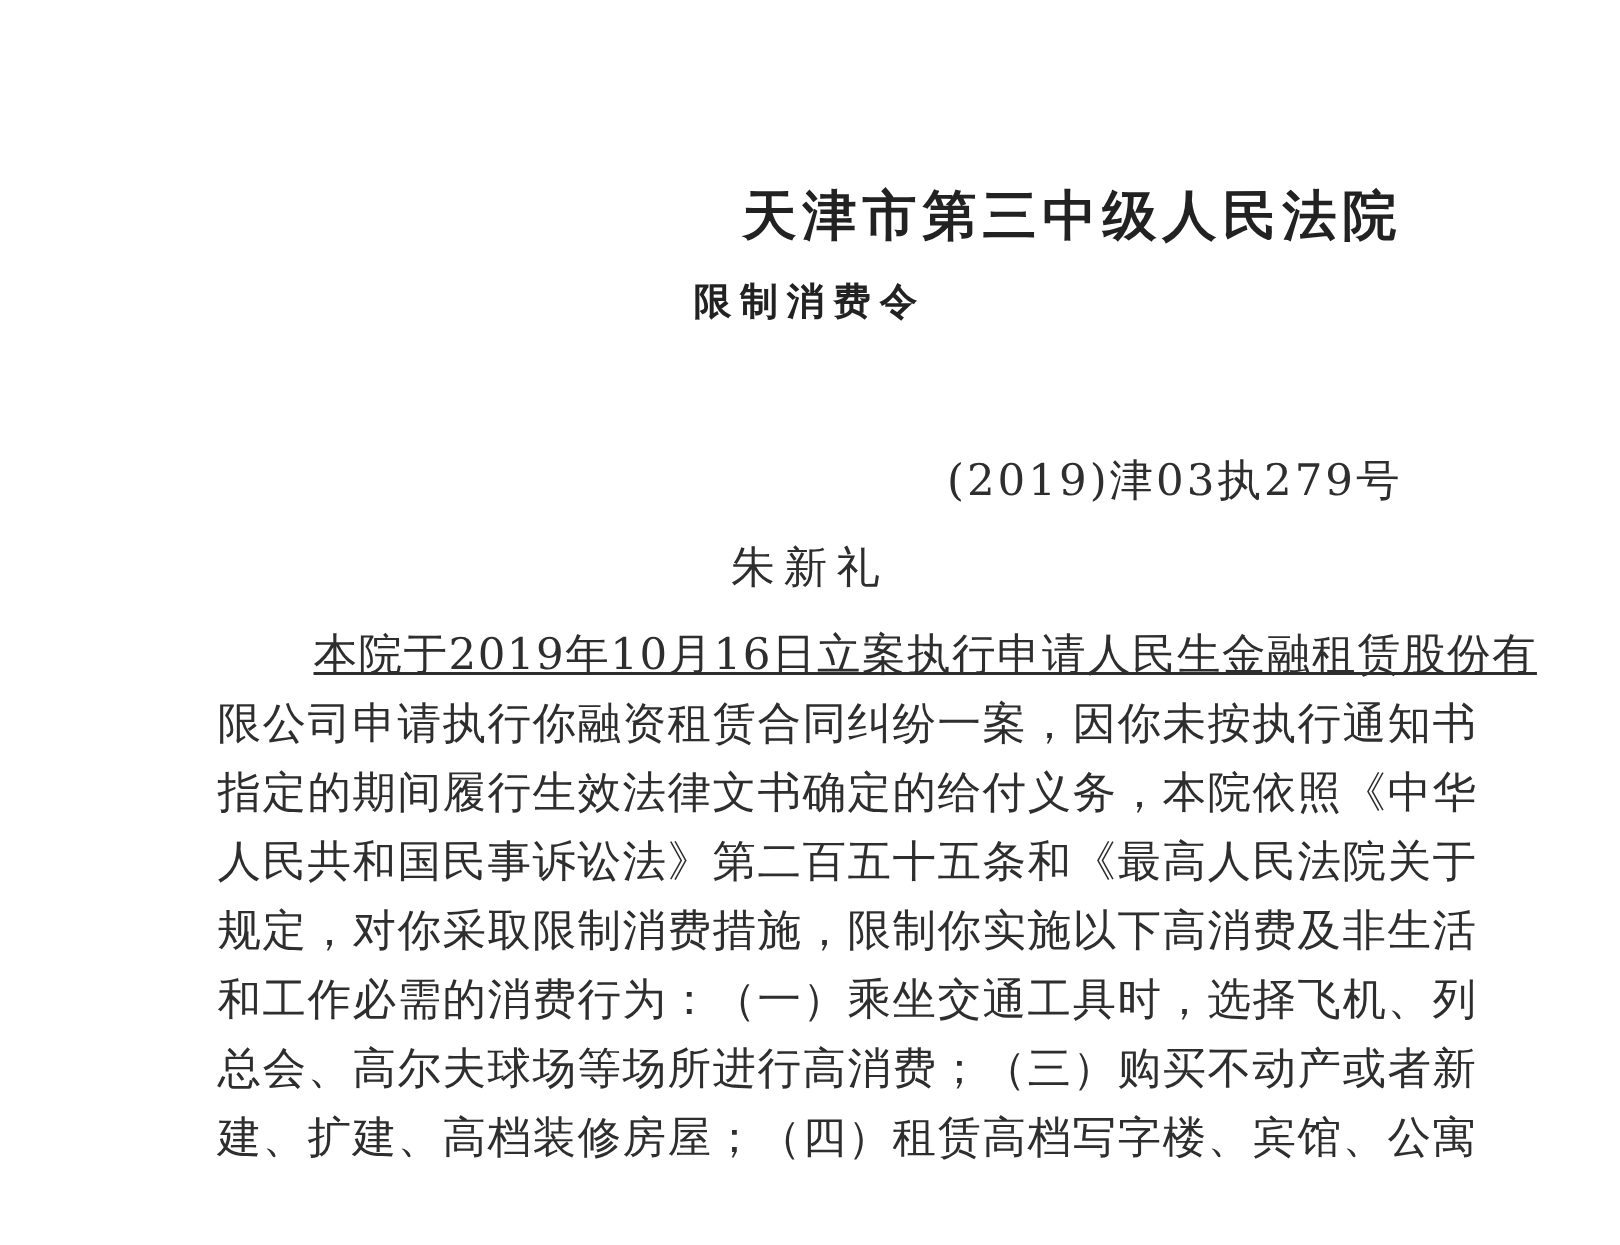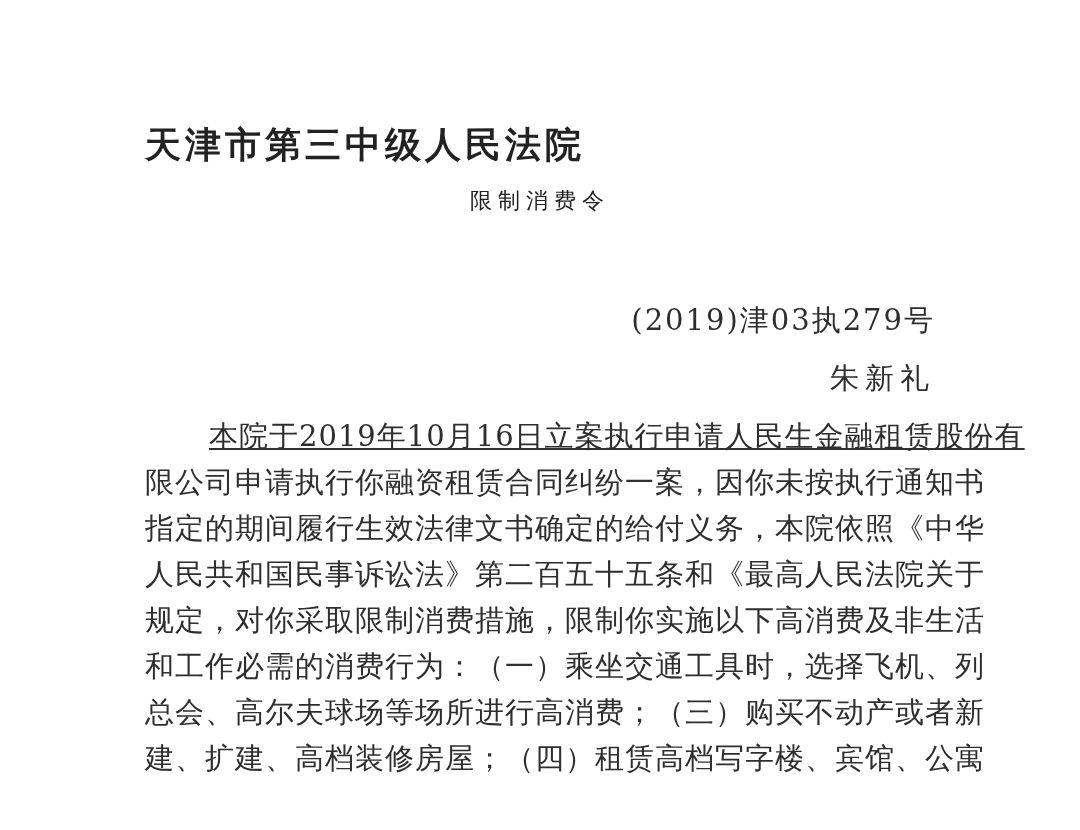--- a/index.html
+++ b/index.html
@@ -14,46 +14,46 @@
     color: #2e2e2e;
   }
   .content {
     position: absolute;
     left: 145px;
     right: 145px;
     top: 0;
   }
   .court-title {
     margin-top: 122px;
-    text-align: left;
+    text-align: right;
     font-size: 36px;
     font-weight: 700;
     letter-spacing: 4px;
     line-height: 44px;
     color: #222222;
   }
   .doc-title {
     margin-top: 14px;
     text-align: center;
-    font-size: 22px;
-    font-weight: 400;
+    font-size: 25px;
+    font-weight: 700;
     letter-spacing: 6px;
     line-height: 42px;
     color: #222222;
   }
   .case-number {
     margin-top: 79px;
     text-align: right;
     font-size: 29px;
     letter-spacing: 2px;
     line-height: 38px;
   }
   .addressee {
     margin-top: 20px;
-    text-align: right;
+    text-align: center;
     font-size: 29px;
     letter-spacing: 6px;
     line-height: 38px;
   }
   .body-text {
     margin-top: 16px;
   }
   .body-line {
     font-size: 29px;
     line-height: 46px;

